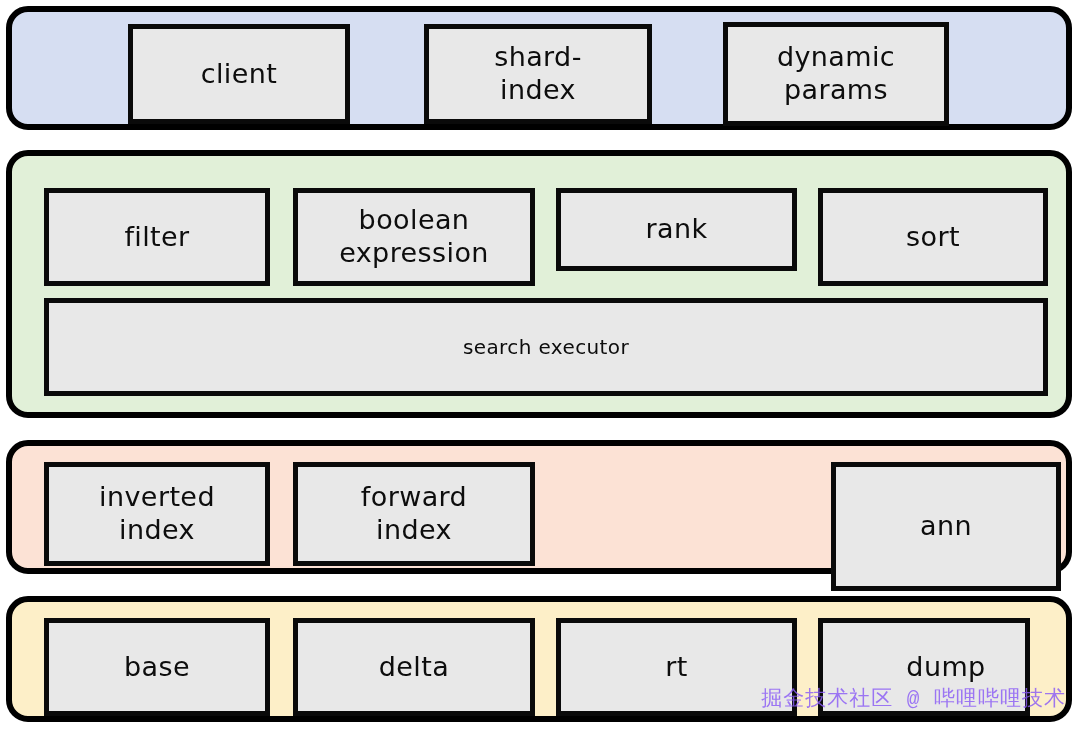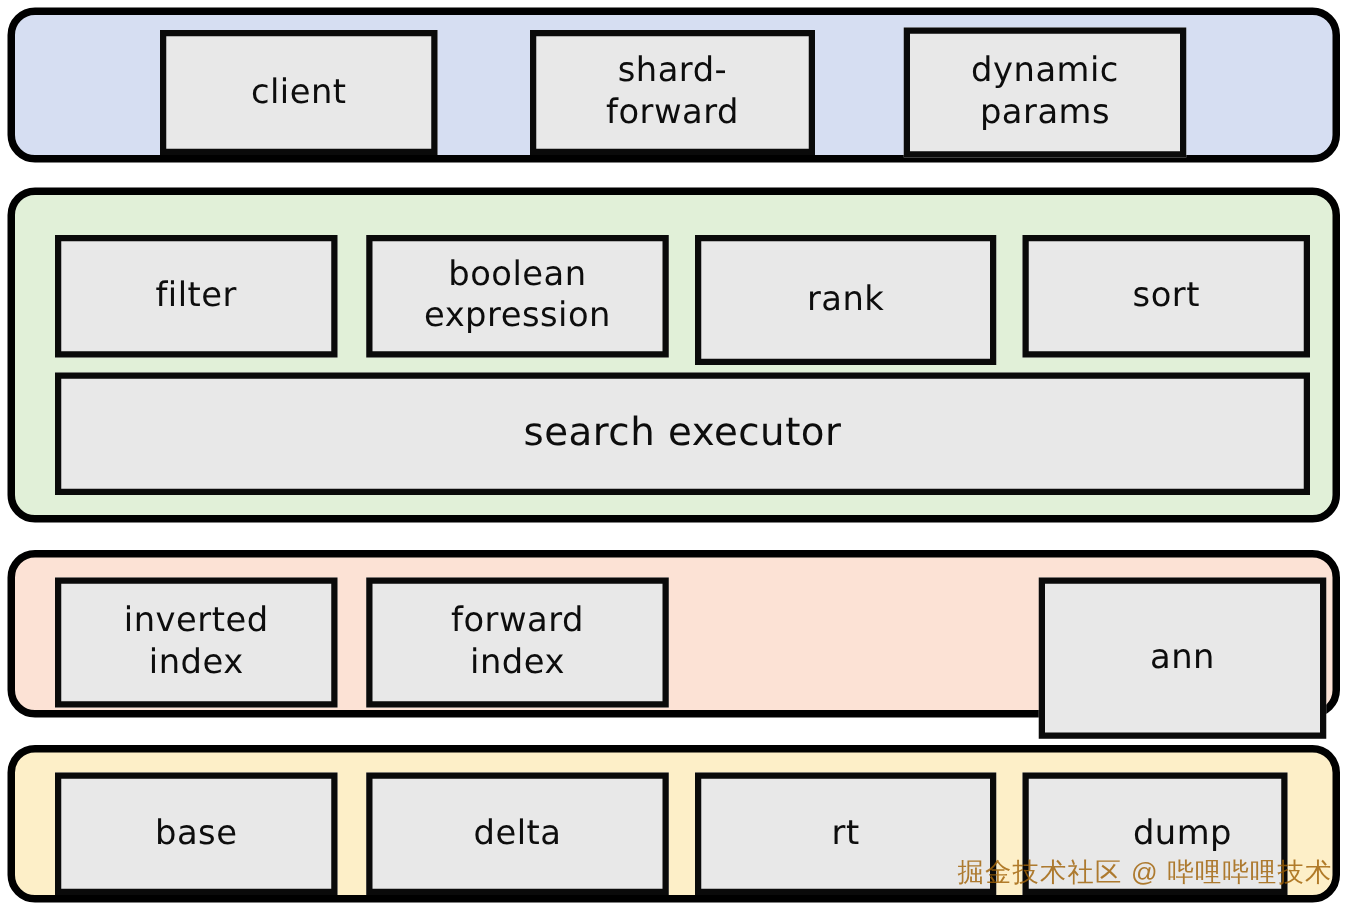--- a/index.html
+++ b/index.html
@@ -47,54 +47,54 @@
     text-align: center;
     color: #0d0d0d;
     font-size: 27px;
     line-height: 1.22;
     letter-spacing: 0.4px;
     white-space: pre-line;
     font-family: "DejaVu Sans", "Liberation Sans", sans-serif;
   }
 
   .node.wide {
-    font-size: 31px;
+    font-size: 20px;
     text-align: center;
   }
 
   
   #watermark {
     position: absolute;
     right: 14px;
     bottom: 18px;
     font-size: 21px;
-    color: #a16207;
+    color: #8b5cf6;
     opacity: 0.82;
     letter-spacing: 1px;
-    font-family: Liberation Sans, sans-serif;
+    font-family: Liberation Mono, monospace;
     pointer-events: none;
     white-space: nowrap;
   }
 </style>
 </head>
 <body>
 
 <div id="diagram">
     <div class="layer" style="left: 6px; top: 6px; width: 1066px; height: 124px; background: rgb(214, 222, 242); border-color: rgb(0, 0, 0);">
       <div class="node" style="left: 116px; top: 12px; width: 222px; height: 100px; background: rgb(232, 232, 232); border-color: rgb(10, 10, 10);">client</div>
       <div class="node" style="left: 412px; top: 12px; width: 228px; height: 100px; background: rgb(232, 232, 232); border-color: rgb(10, 10, 10);">shard-
-forward</div>
+index</div>
       <div class="node" style="left: 711px; top: 10px; width: 226px; height: 104px; background: rgb(232, 232, 232); border-color: rgb(10, 10, 10);">dynamic
 params</div>
     </div>
     <div class="layer" style="left: 6px; top: 150px; width: 1066px; height: 268px; background: rgb(225, 240, 216); border-color: rgb(0, 0, 0);">
       <div class="node" style="left: 32px; top: 32px; width: 226px; height: 98px; background: rgb(232, 232, 232); border-color: rgb(10, 10, 10);">filter</div>
       <div class="node" style="left: 281px; top: 32px; width: 242px; height: 98px; background: rgb(232, 232, 232); border-color: rgb(10, 10, 10);">boolean
 expression</div>
-      <div class="node" style="left: 544px; top: 32px; width: 241px; height: 104px; background: rgb(232, 232, 232); border-color: rgb(10, 10, 10);">rank</div>
+      <div class="node" style="left: 544px; top: 32px; width: 241px; height: 83px; background: rgb(232, 232, 232); border-color: rgb(10, 10, 10);">rank</div>
       <div class="node" style="left: 806px; top: 32px; width: 230px; height: 98px; background: rgb(232, 232, 232); border-color: rgb(10, 10, 10);">sort</div>
       <div class="node wide" style="left: 32px; top: 142px; width: 1004px; height: 98px; background: rgb(232, 232, 232); border-color: rgb(10, 10, 10);">search executor</div>
     </div>
     <div class="layer" style="left: 6px; top: 440px; width: 1066px; height: 134px; background: rgb(252, 226, 213); border-color: rgb(0, 0, 0);">
       <div class="node" style="left: 32px; top: 16px; width: 226px; height: 104px; background: rgb(232, 232, 232); border-color: rgb(10, 10, 10);">inverted
 index</div>
       <div class="node" style="left: 281px; top: 16px; width: 242px; height: 104px; background: rgb(232, 232, 232); border-color: rgb(10, 10, 10);">forward
 index</div>
       <div class="node" style="left: 819px; top: 16px; width: 230px; height: 129px; background: rgb(232, 232, 232); border-color: rgb(10, 10, 10);">ann</div>
     </div>

